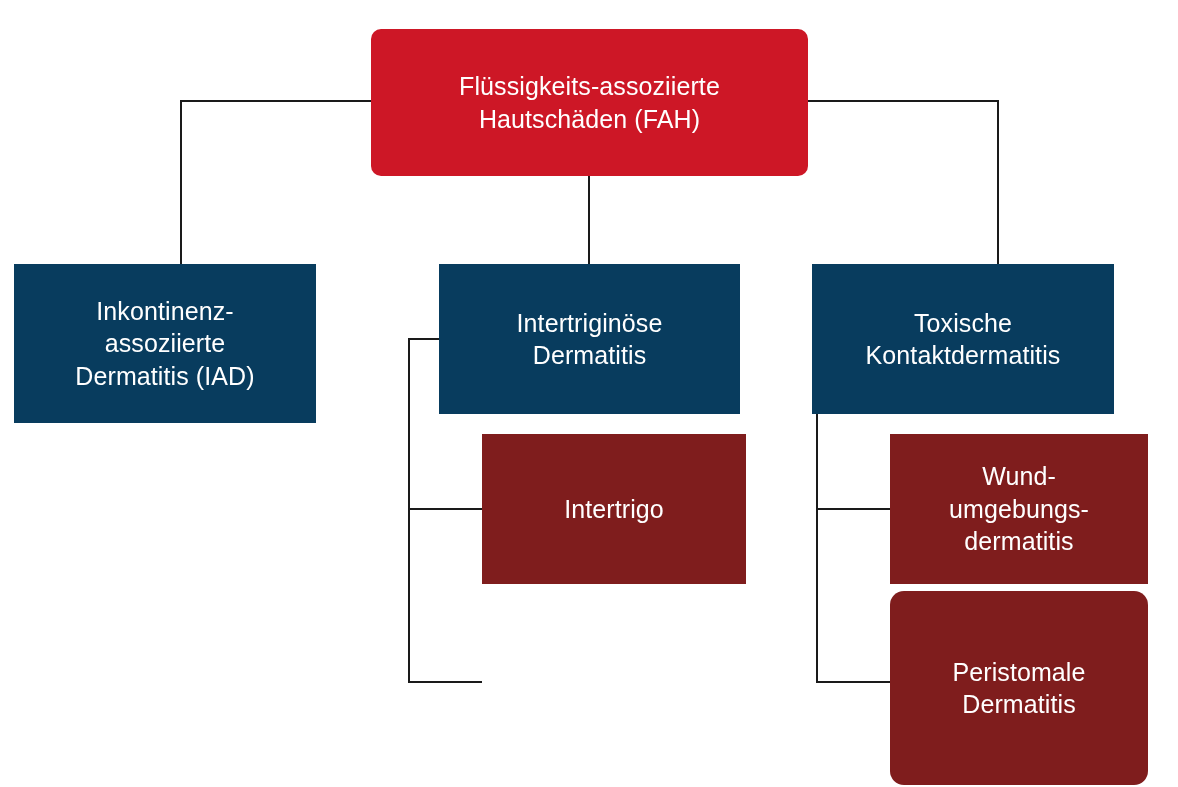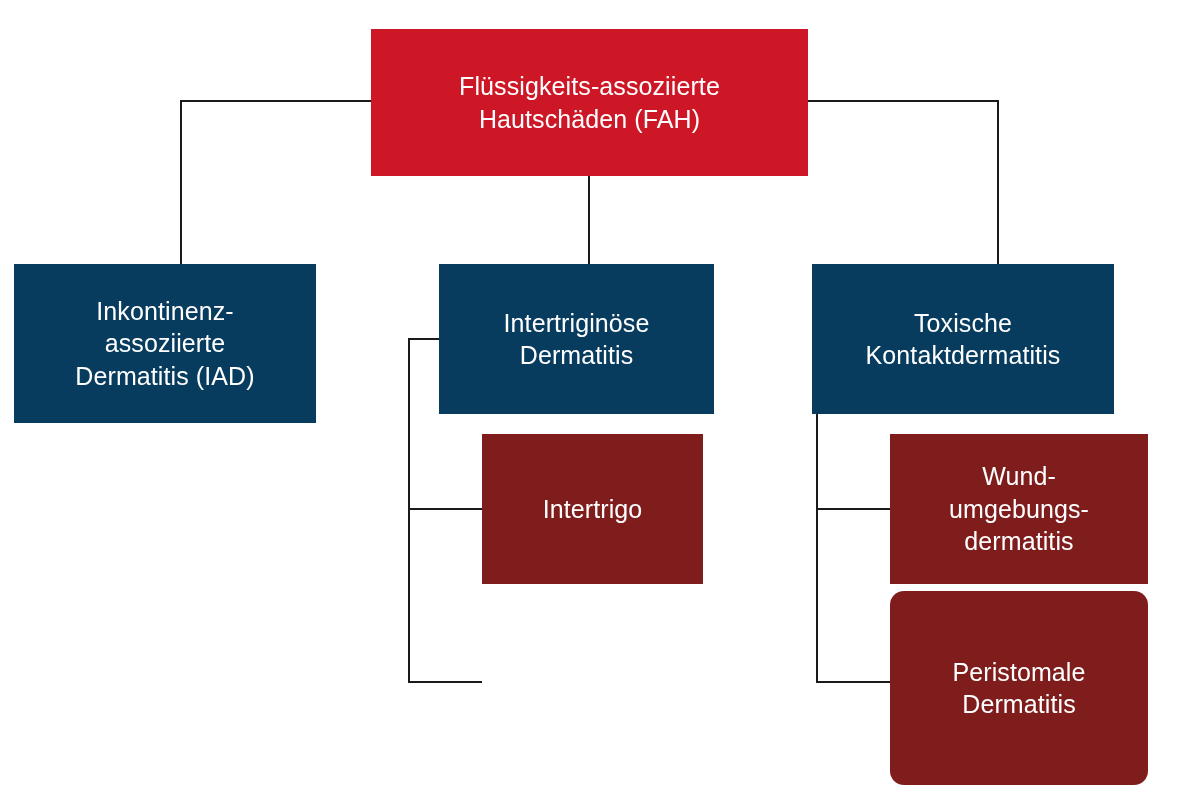--- a/index.html
+++ b/index.html
@@ -47,25 +47,25 @@
   .node-leaf {
     background: #7f1d1d;
     font-size: 25px;
   }
   .node-label {
     display: block;
     padding: 0 10px;
     white-space: pre-line;
   }
   
-  #node-root        { left: 371px; top: 29px;  width: 437px; height: 147px; }
+  #node-root        { left: 371px; top: 29px;  width: 437px; height: 147px; border-radius: 10px; }
   #node-iad         { left: 14px;  top: 264px; width: 302px; height: 159px; }
-  #node-intertrig   { left: 439px; top: 264px; width: 275px; height: 150px; }
+  #node-intertrig   { left: 439px; top: 264px; width: 301px; height: 150px; }
   #node-toxic       { left: 812px; top: 264px; width: 302px; height: 150px; }
-  #node-intertrigo  { left: 482px; top: 434px; width: 221px; height: 150px; }
+  #node-intertrigo  { left: 482px; top: 434px; width: 264px; height: 150px; }
   #node-gramneg     { left: 482px; top: 609px; width: 258px; height: 150px; }
   #node-wund        { left: 890px; top: 434px; width: 258px; height: 150px; }
   #node-peristomal  { left: 890px; top: 591px; width: 258px; height: 194px; border-radius: 14px; }
 </style>
 </head>
 <body>
 
 <div id="diagram-canvas">
 
   <svg id="connector-layer" viewBox="0 0 1178 787" width="1178" height="787" aria-hidden="true">

